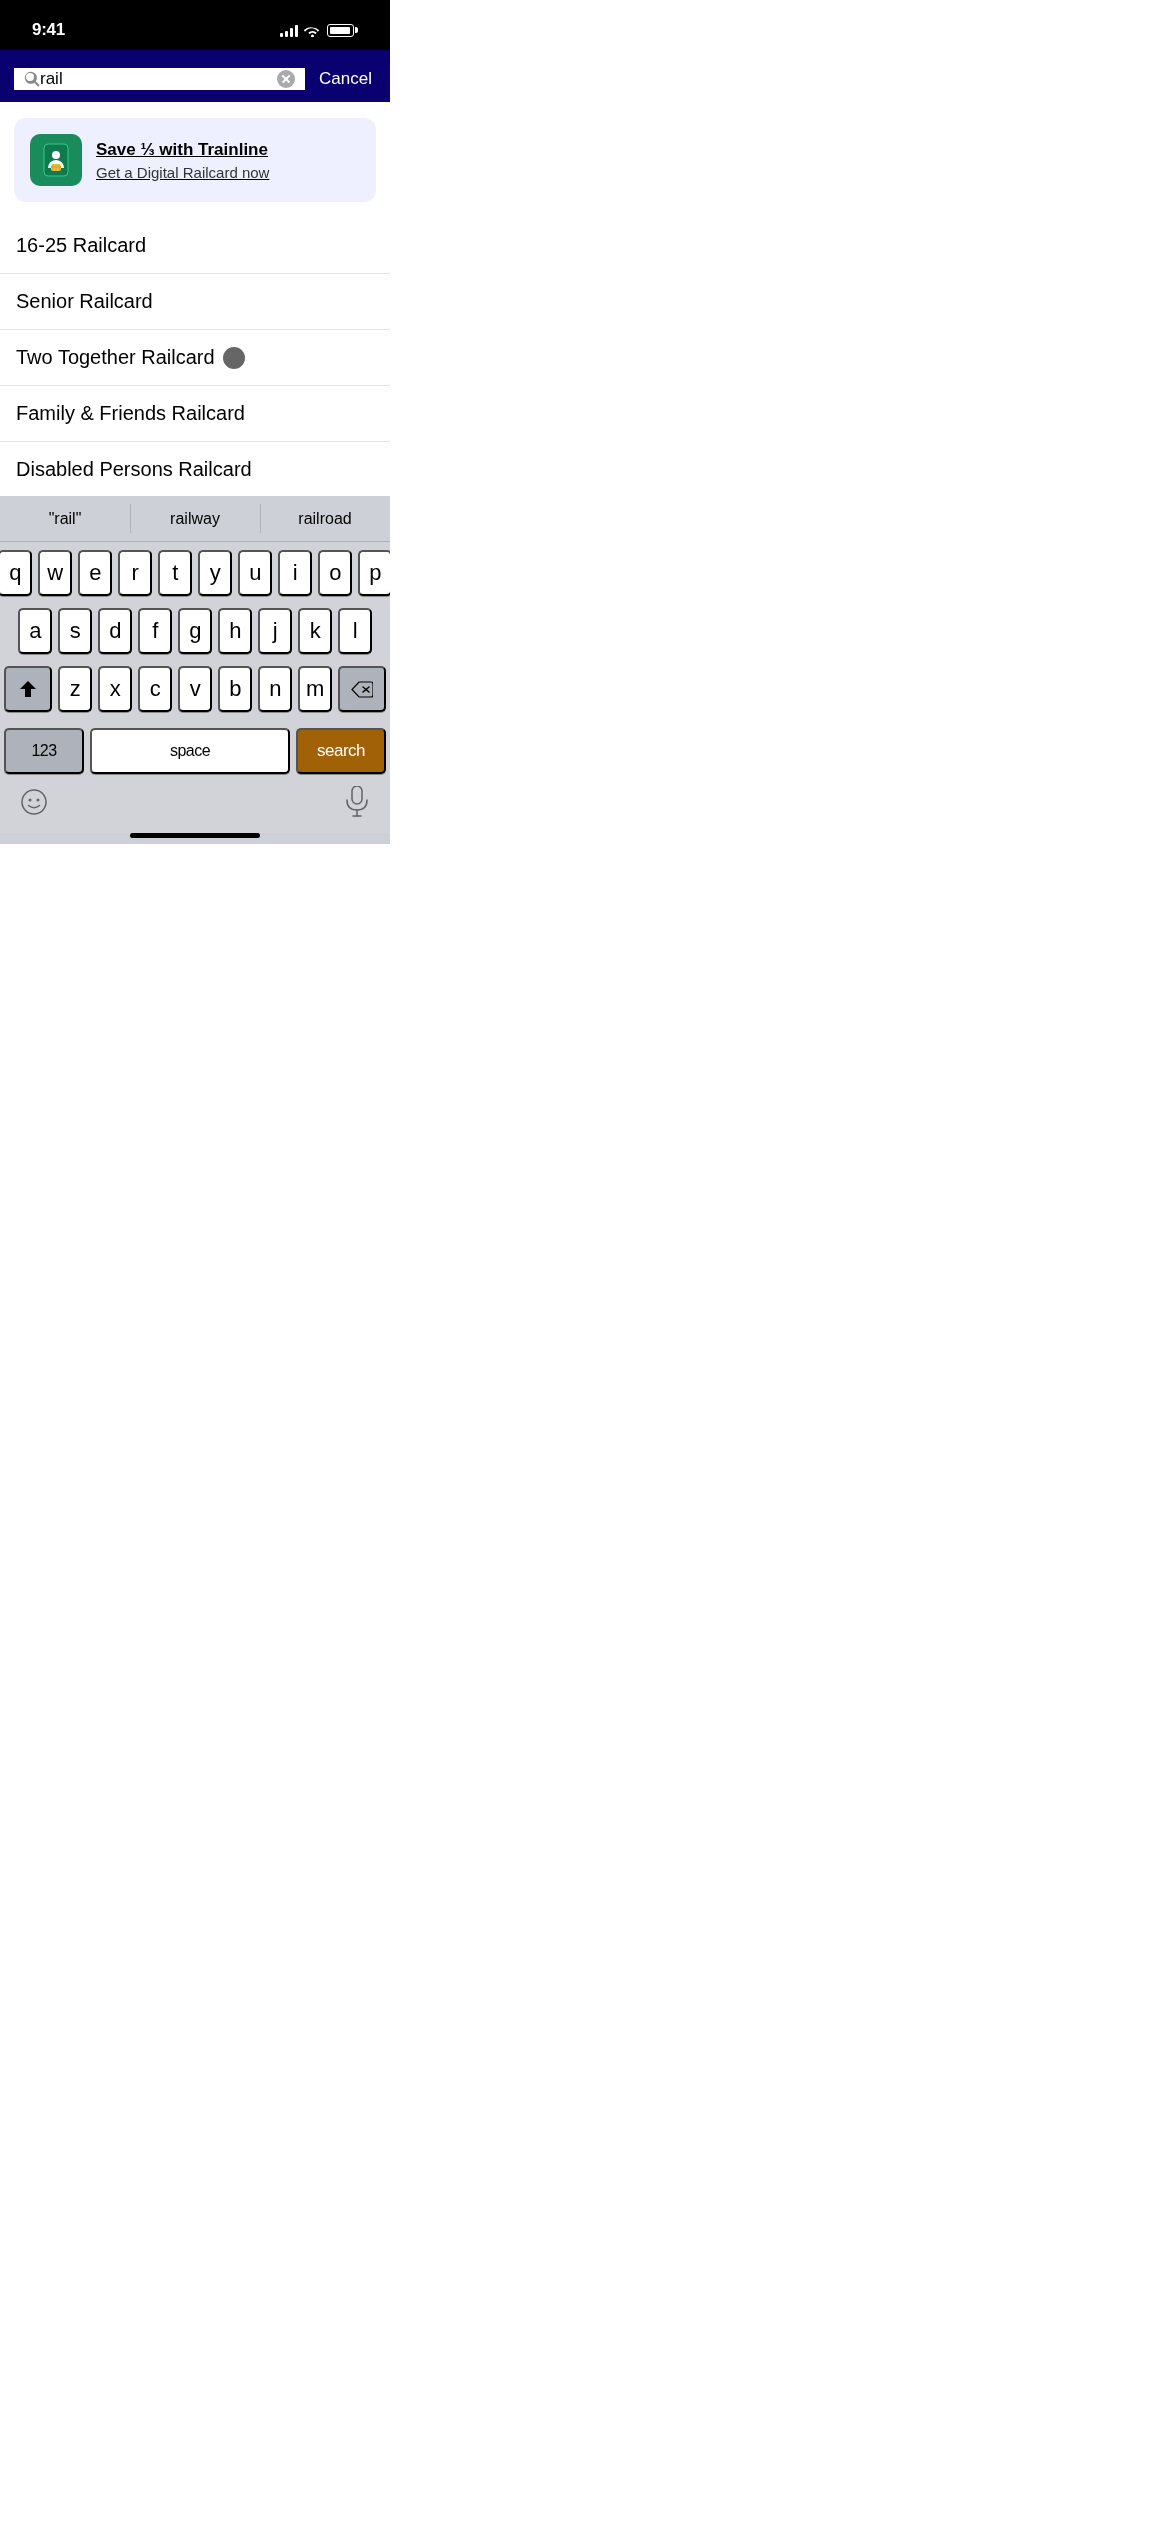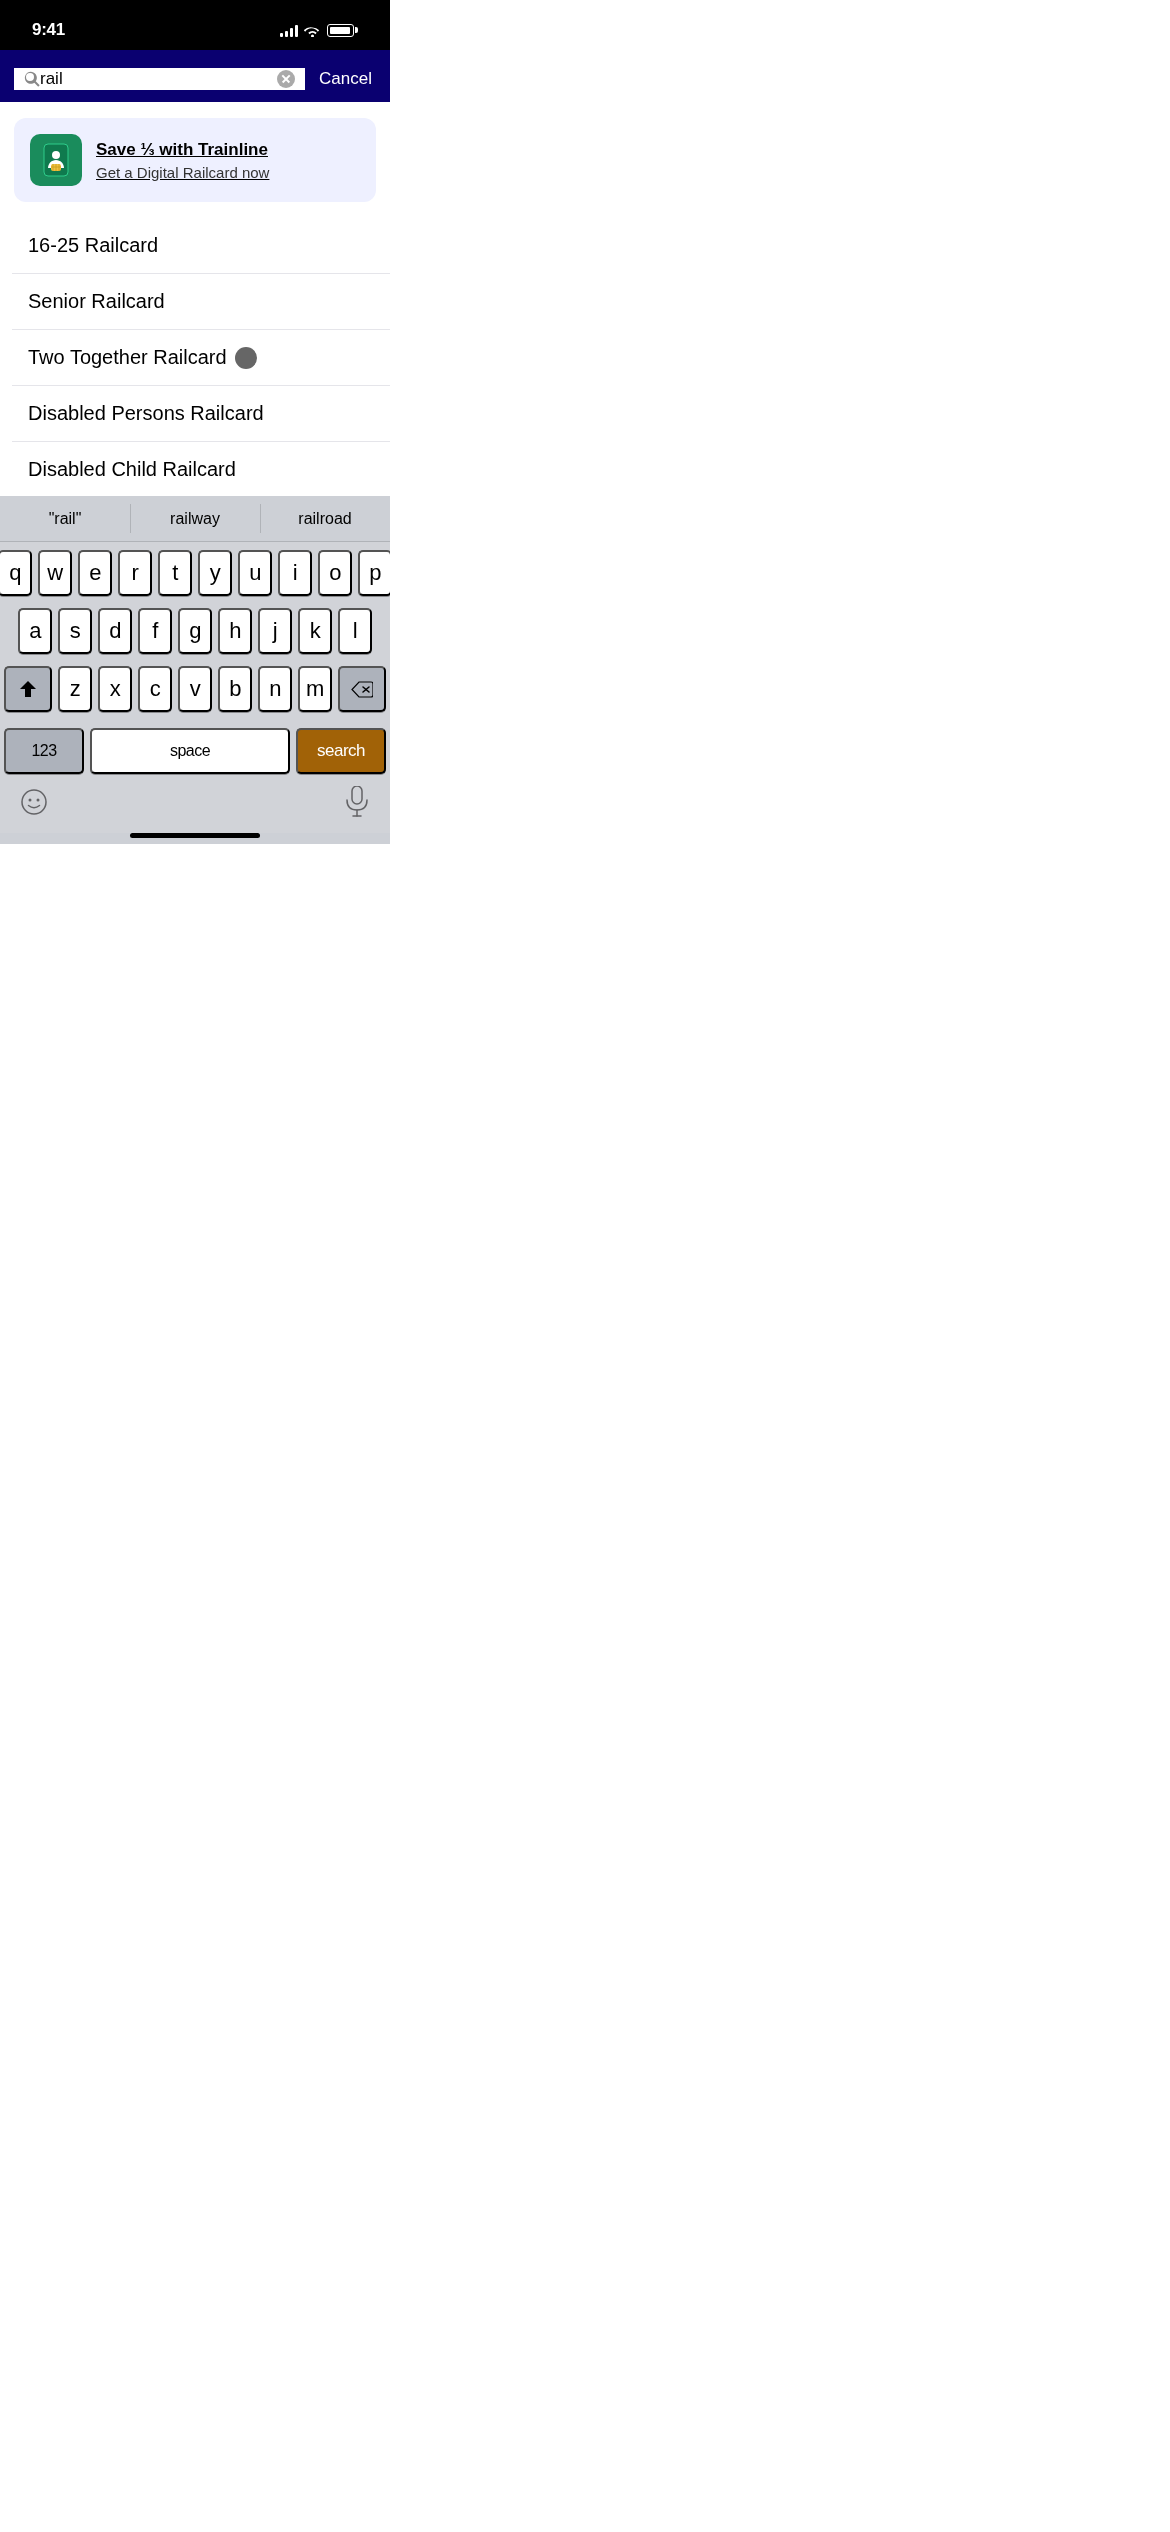--- a/index.html
+++ b/index.html
@@ -217,21 +217,20 @@
 
     .promo-subtitle {
       font-size: 15px;
       color: #333;
       margin-top: 2px;
     }
 
     
     .results-list {
       background: #fff;
-      padding-left: 12px;
     }
 
     .result-item {
       padding: 16px 16px;
       border-bottom: 1px solid #e5e5ea;
       font-size: 20px;
       color: #000;
       cursor: pointer;
       display: flex;
       align-items: center;
@@ -444,20 +443,21 @@
   <div class="promo-text">
     <div class="promo-title">Save ⅓ with Trainline</div>
     <div class="promo-subtitle">Get a Digital Railcard now</div>
   </div>
 </div>
 
 <div class="results-list" id="results-list">
 <div class="result-item">16-25 Railcard</div>
     <div class="result-item">Senior Railcard</div>
     <div class="result-item">Two Together Railcard<div class="dot-badge"></div></div>
+    <div class="result-item">Family &amp; Friends Railcard</div>
     <div class="result-item">Disabled Persons Railcard</div>
     <div class="result-item">Disabled Child Railcard</div>
     <div class="result-item">HM Forces Railcard</div>
   </div>
 
 <div class="keyboard-section">
 
   <div class="autocomplete-bar" id="autocomplete-bar">
   <div class="autocomplete-item">"rail"</div>
       <div class="autocomplete-item">railway</div>

